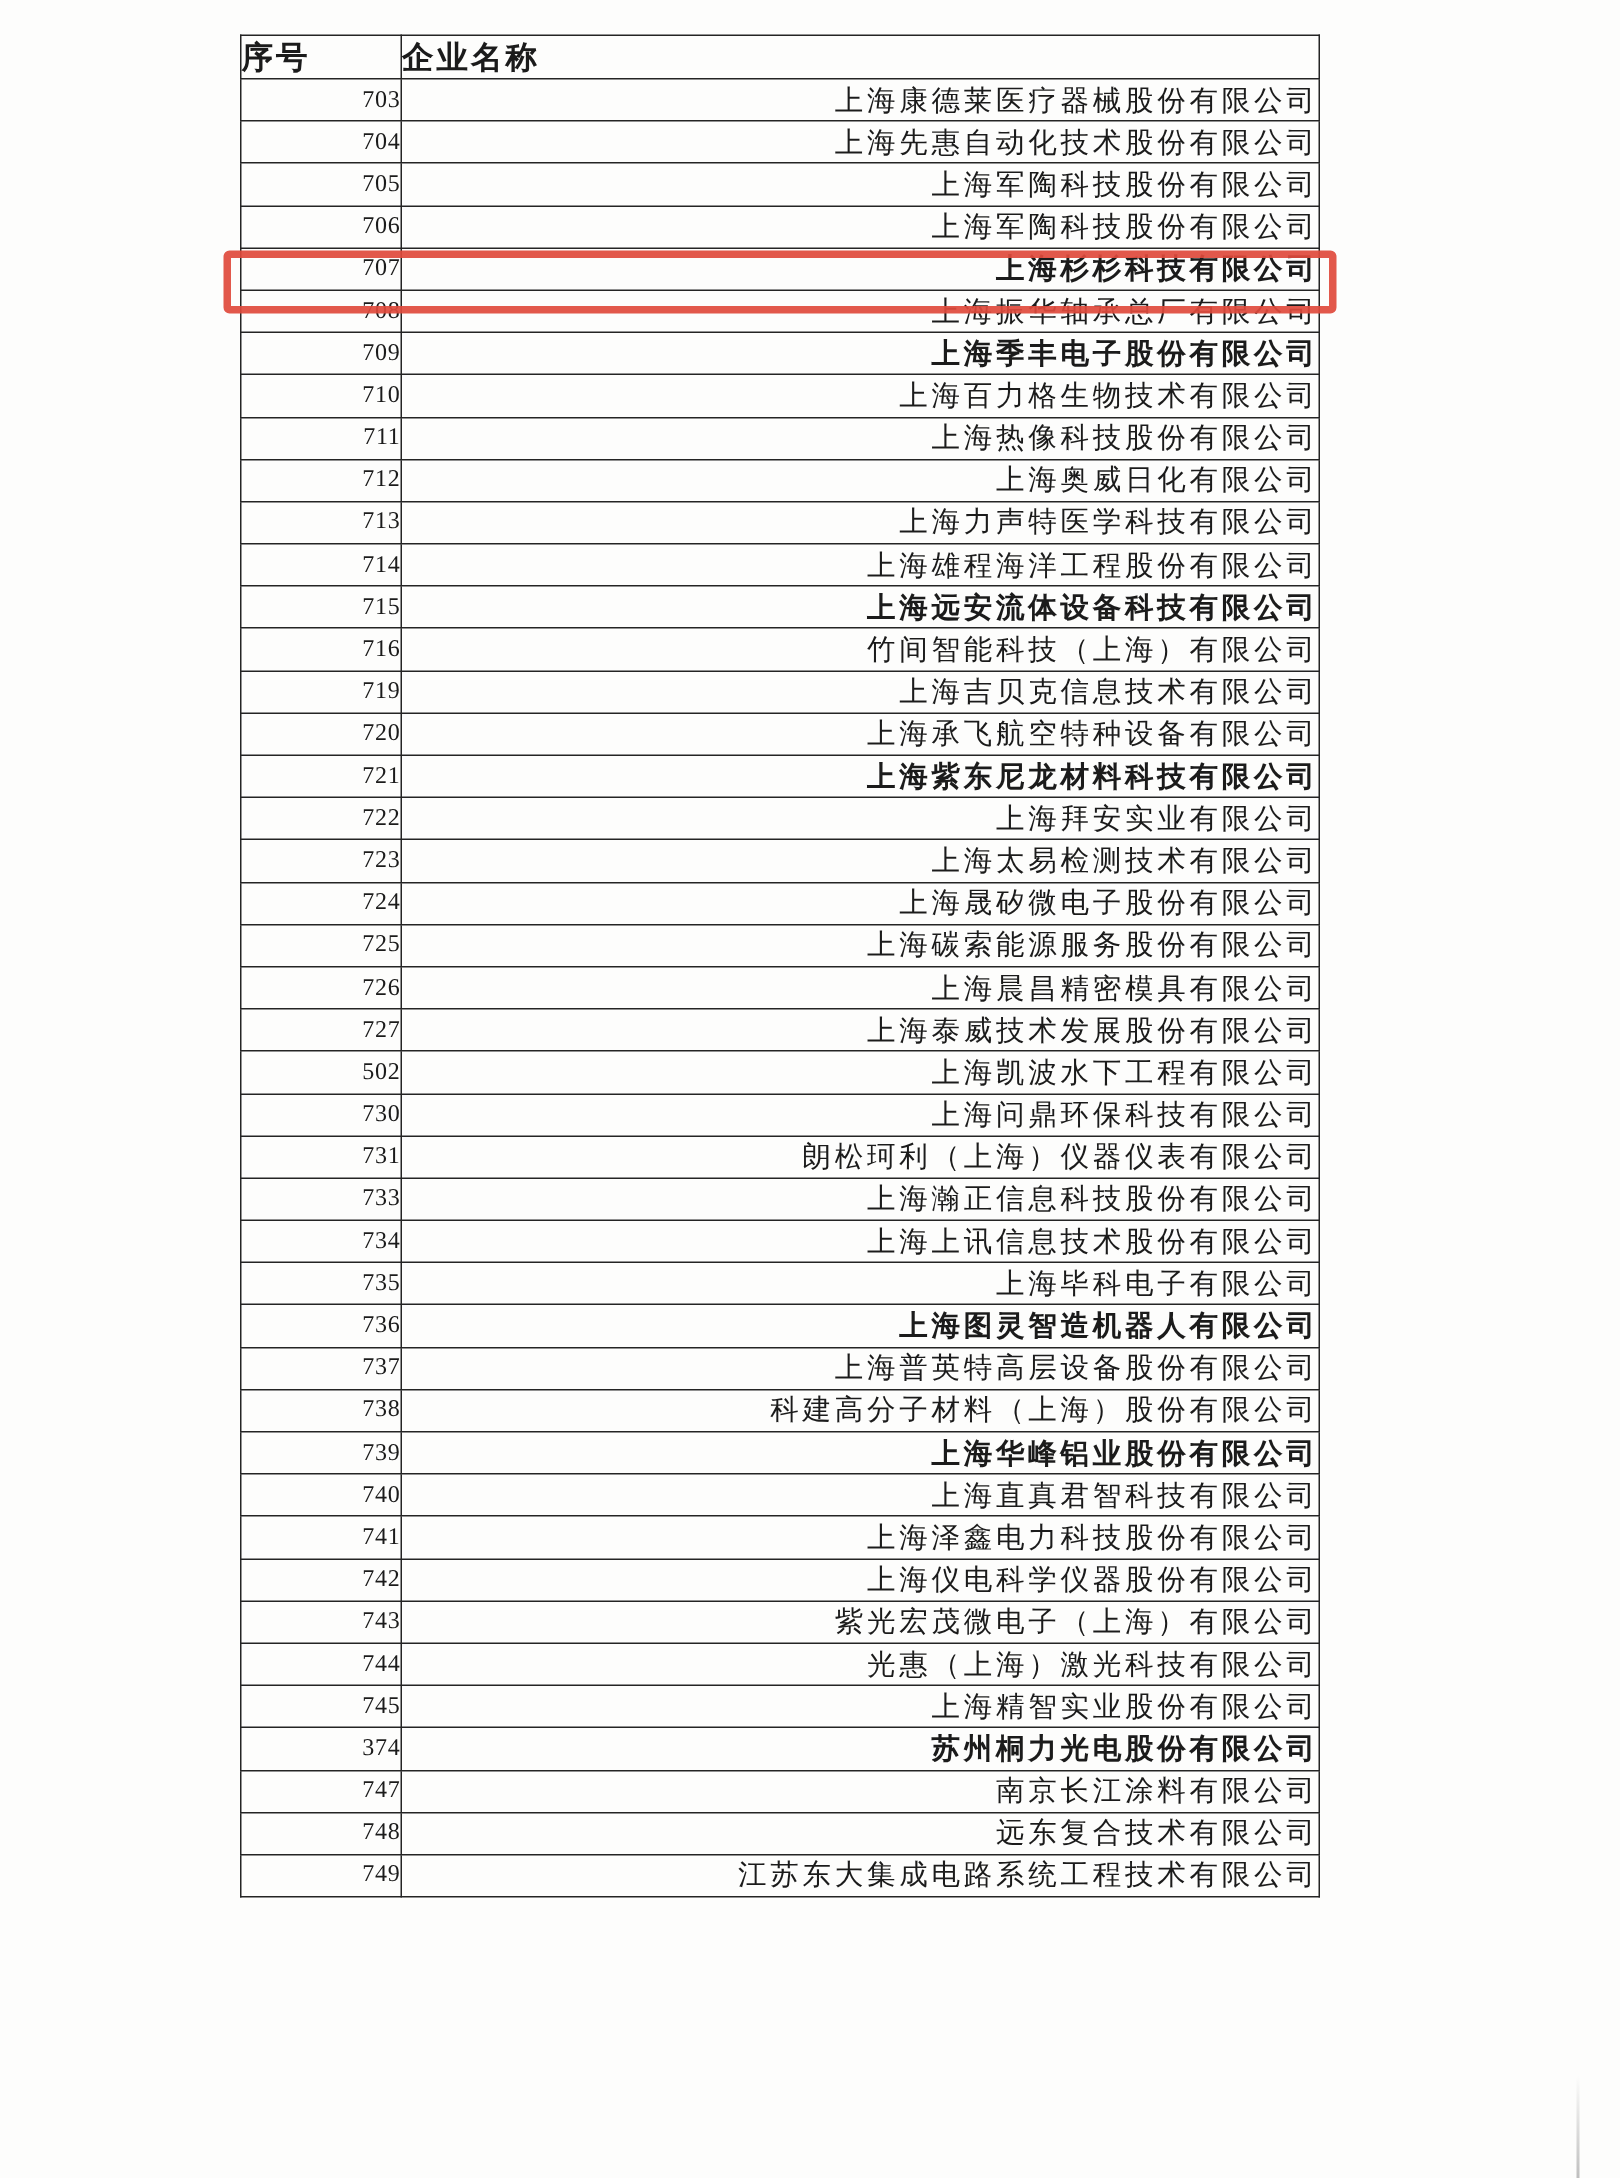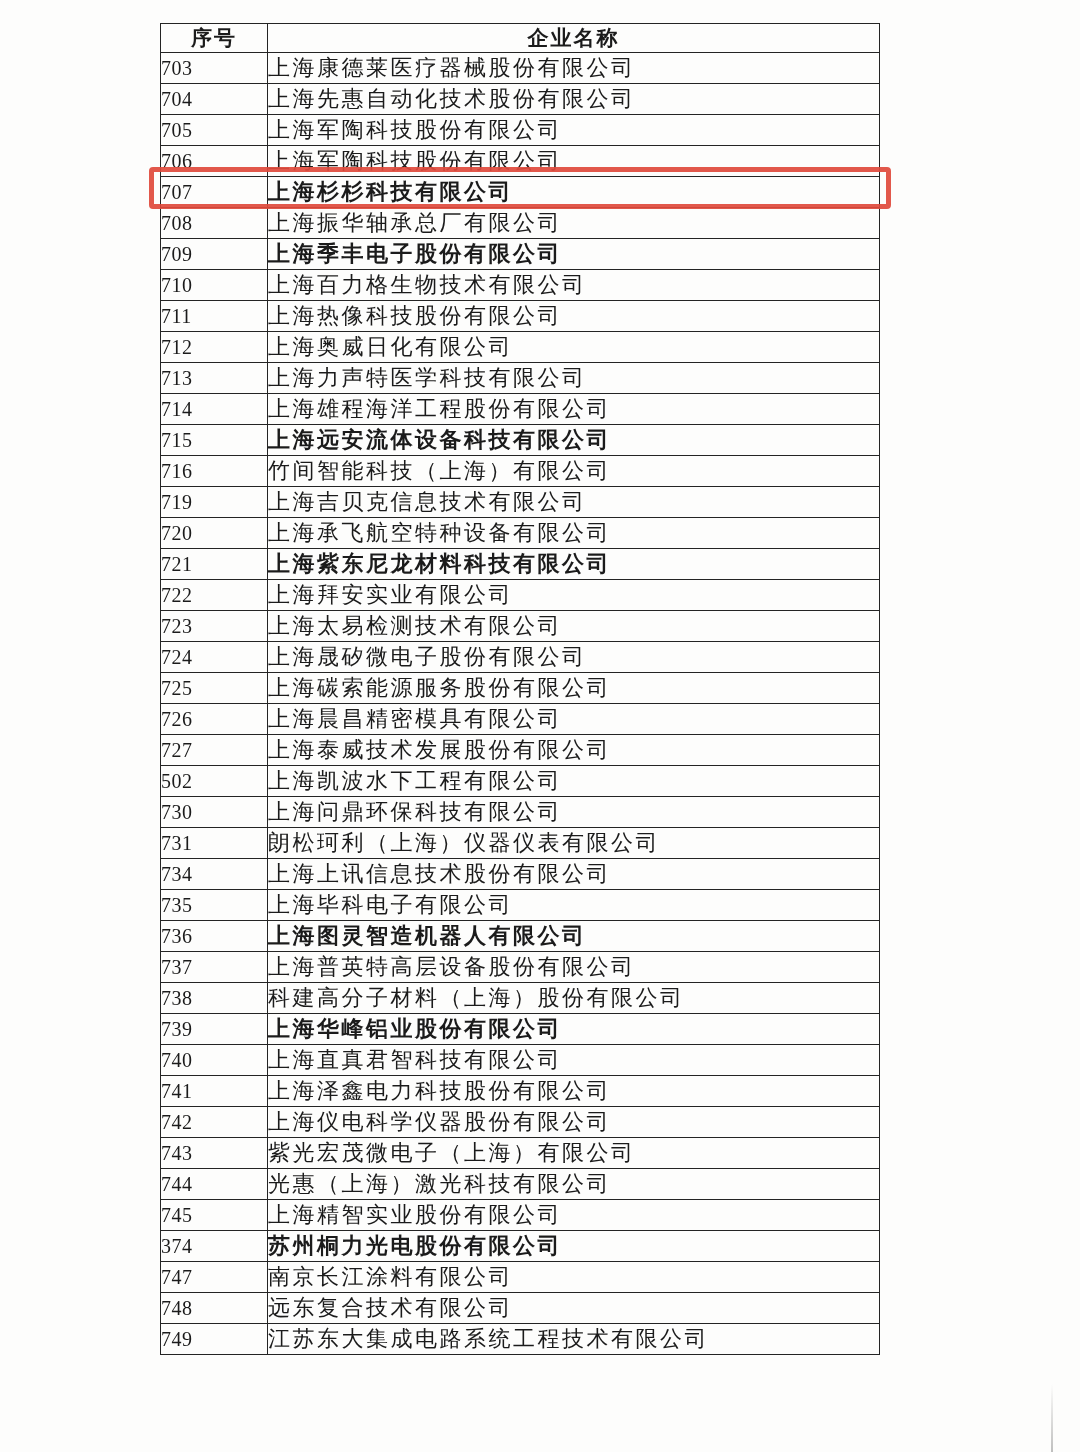--- a/index.html
+++ b/index.html
@@ -29,39 +29,39 @@
     border: 1.6px solid #242424;
     padding: 0;
     overflow: hidden;
     white-space: nowrap;
   }
   table.company-table th {
     height: 27px;
     font-size: 21px;
     font-weight: bold;
     letter-spacing: 2px;
-    text-align: center;
+    text-align: left;
     vertical-align: middle;
   }
   table.company-table td {
     height: 27.2px;
     vertical-align: middle;
   }
   col.c-no { width: 107px; }
   col.c-name { width: 612px; }
   td.col-no {
-    text-align: left;
-    font-size: 20px;
+    text-align: right;
+    font-size: 16px;
     letter-spacing: 0.5px;
     margin-left: 20px;
   }
   td.col-name {
-    text-align: left;
+    text-align: right;
     padding-left: 9px;
-    font-size: 22px;
+    font-size: 19px;
     letter-spacing: 2.5px;
     font-family: Liberation Serif, serif;
   }
   td.col-name.bold {
     font-weight: bold;
   }
   .highlight-box {
     position: absolute;
     box-sizing: border-box;
     left: 149px;
@@ -197,20 +197,24 @@
         </tr>
         <tr>
           <td class="col-no">730</td>
           <td class="col-name">上海问鼎环保科技有限公司</td>
         </tr>
         <tr>
           <td class="col-no">731</td>
           <td class="col-name">朗松珂利（上海）仪器仪表有限公司</td>
         </tr>
         <tr>
+          <td class="col-no">733</td>
+          <td class="col-name">上海瀚正信息科技股份有限公司</td>
+        </tr>
+        <tr>
           <td class="col-no">734</td>
           <td class="col-name">上海上讯信息技术股份有限公司</td>
         </tr>
         <tr>
           <td class="col-no">735</td>
           <td class="col-name">上海毕科电子有限公司</td>
         </tr>
         <tr>
           <td class="col-no">736</td>
           <td class="col-name bold">上海图灵智造机器人有限公司</td>

